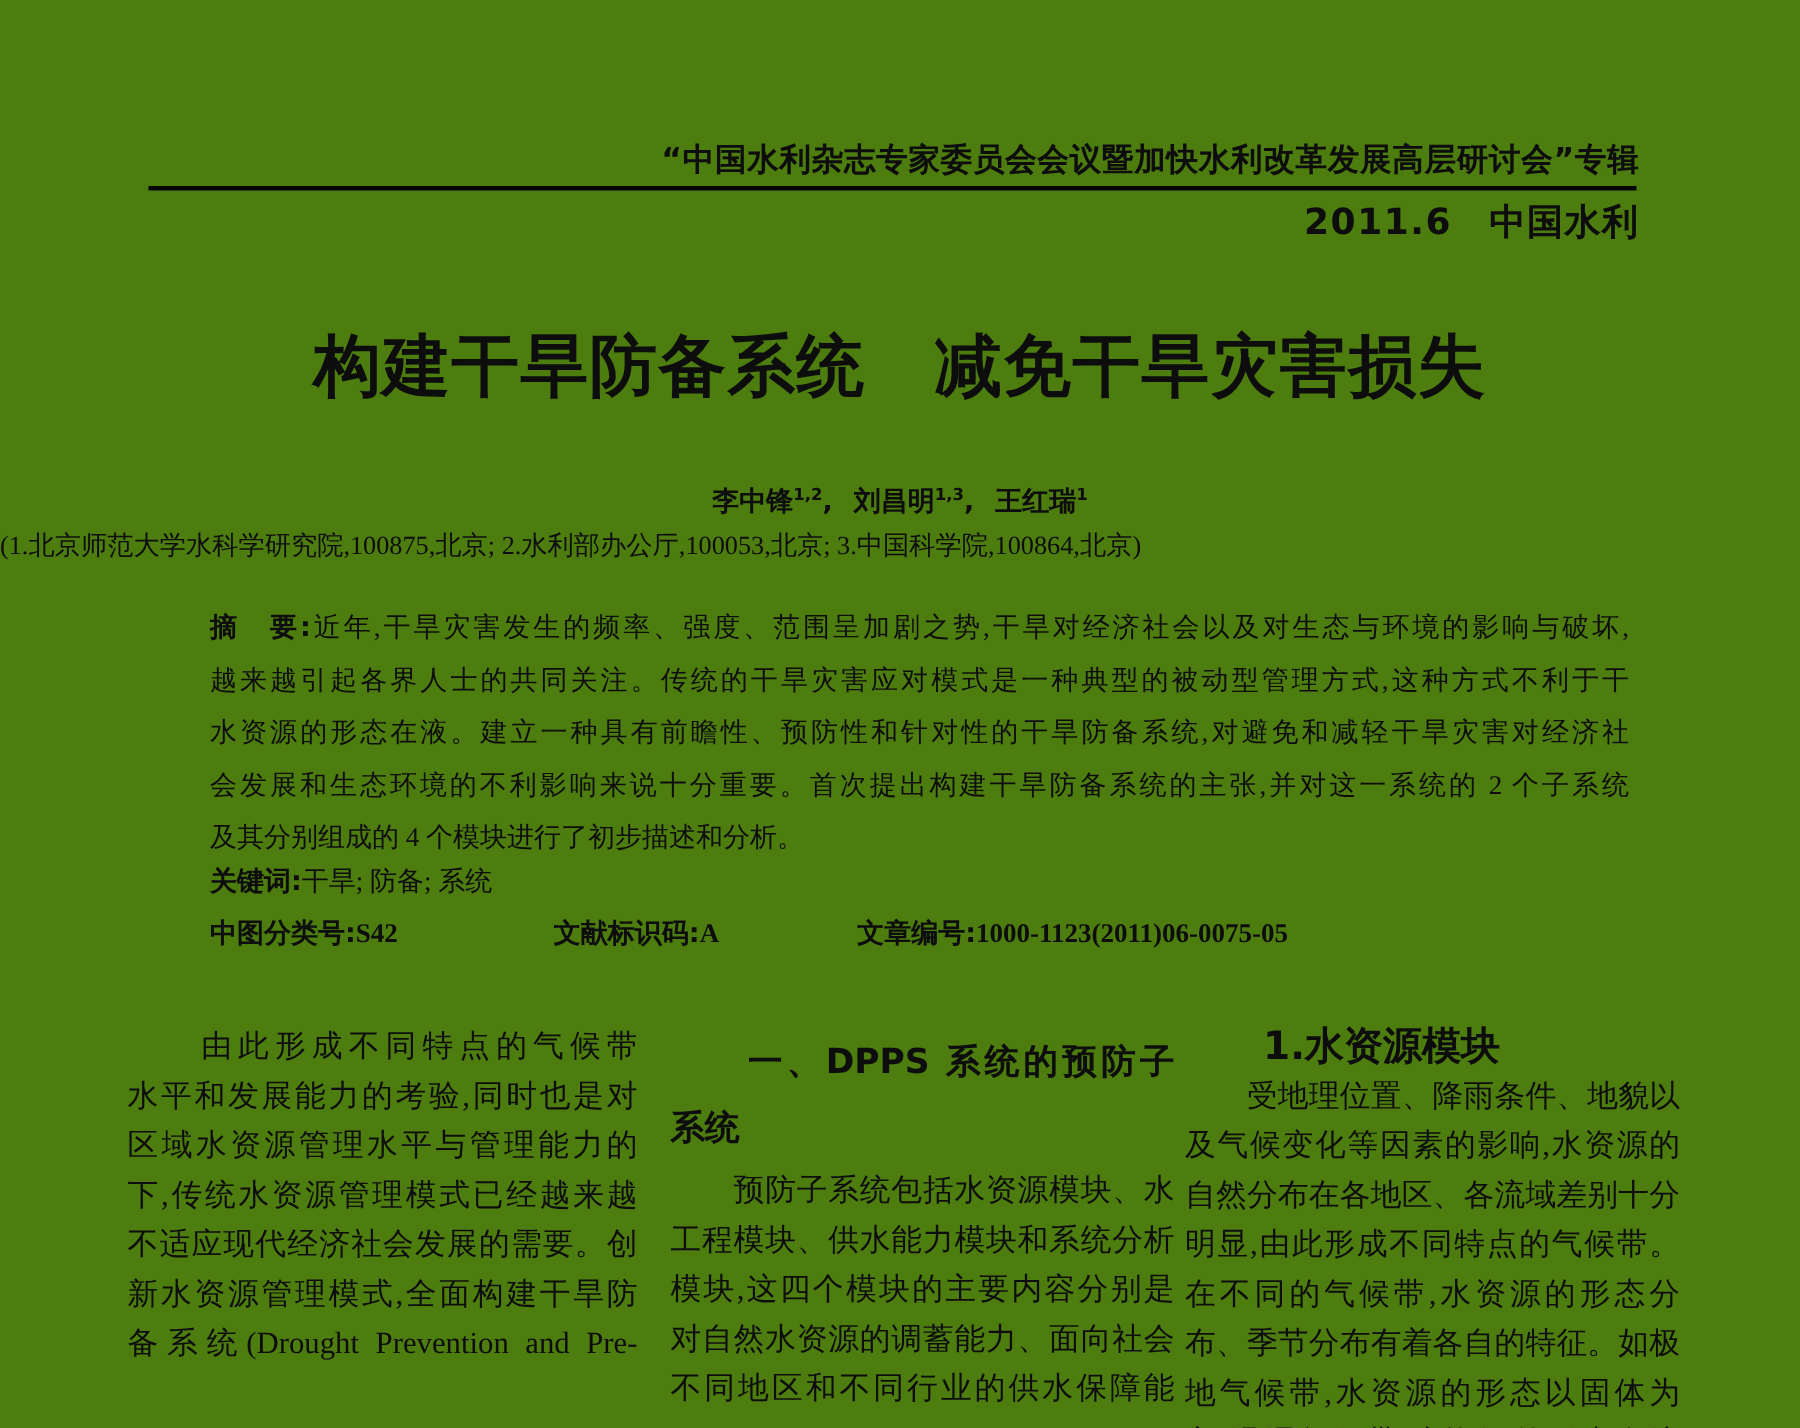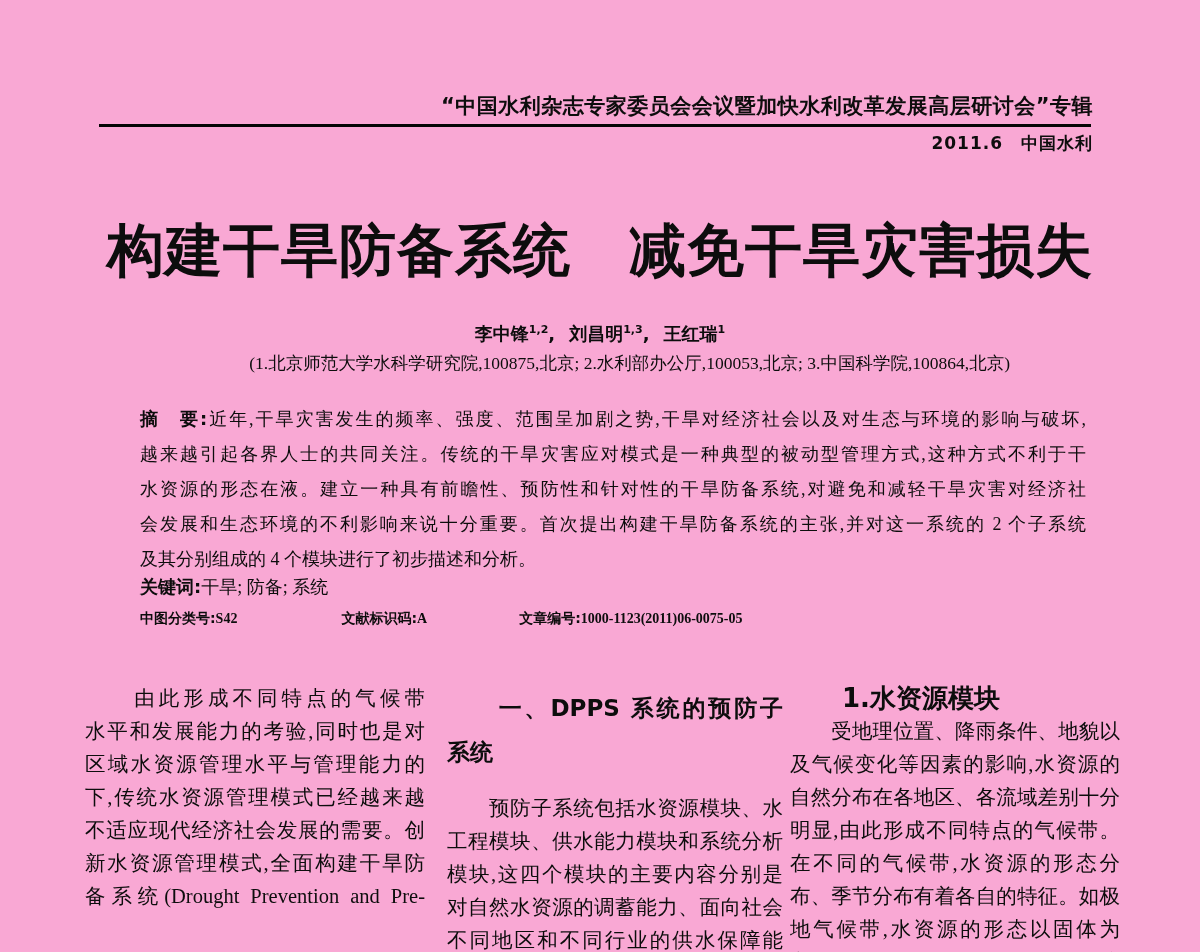--- a/index.html
+++ b/index.html
@@ -6,21 +6,21 @@
   body {
     width: 1200px; height: 952px;
     background: #ffffff;
     font-family: "Liberation Serif", serif;
     color: #0d0d0d;
     overflow: hidden;
   }
   #page {
     position: relative;
     width: 1200px; height: 952px;
-    background: #f9a8d4;
+    background: #4d7c0f;
     overflow: hidden;
   }
   .abs { position: absolute; }
 
   
   .header-special {
     top: 92px; left: 200px; right: 107px;
     text-align: right;
     font-family: "DejaVu Sans", sans-serif;
     font-weight: bold;
@@ -30,65 +30,64 @@
   .header-rule {
     top: 124px; left: 99px;
     width: 992px; height: 3px;
     background: #050505;
   }
   .header-issue {
     top: 132px; right: 107px;
     text-align: right;
     font-family: "DejaVu Sans", sans-serif;
     font-weight: bold;
-    font-size: 17px;
+    font-size: 24px;
     letter-spacing: 1px;
   }
 
   
   .article-title {
     top: 218px; left: 0; width: 1200px;
     text-align: center;
     font-family: "DejaVu Sans", sans-serif;
     font-weight: 900;
-    font-size: 57px;
+    font-size: 45px;
     letter-spacing: 1px;
     line-height: 1.15;
   }
   .authors-line {
     top: 322px; left: 0; width: 1200px;
     text-align: center;
     font-family: "DejaVu Sans", sans-serif;
     font-weight: bold;
     font-size: 18px;
   }
   .author { margin: 0 7px; }
   .author sup { font-size: 11px; }
   .affiliation-line {
     top: 351px; left: 0; width: 988px;
-    text-align: right;
+    text-align: left;
     font-size: 17.5px;
-    margin-left: 22px;
   }
 
   
   .abstract-section { top: 401px; left: 140px; width: 946px; font-size: 18px; }
   .aline {
     line-height: 35px;
     text-align: justify;
     text-align-last: justify;
     text-justify: inter-character;
   }
   .aline.end { text-align-last: left; }
   .blabel {
     font-family: "DejaVu Sans", sans-serif;
     font-weight: bold;
   }
   .keywords-line { top: 575px; left: 140px; font-size: 18px; }
-  .classification-line { top: 610px; left: 140px; font-size: 14px; display: flex; }
+  .classification-line { top: 610px; left: 140px; font-size: 18px; display: flex; }
   .cls-pair-2 { margin-left: 104px; }
   .cls-pair-3 { margin-left: 92px; }
   .cls-value { font-weight: bold; }
 
   
   .bcol { font-size: 20.5px; }
   .bcol-1 { top: 682px; left: 85px;  width: 340px; }
   .bcol-2 { top: 686px; left: 447px; width: 336px; }
   .bcol-3 { top: 682px; left: 790px; width: 330px; }
   .bl {
@@ -97,21 +96,21 @@
     text-align-last: justify;
     text-justify: inter-character;
   }
   .bl.end { text-align-last: left; }
   .col-heading {
     font-family: "DejaVu Sans", sans-serif;
     font-weight: bold;
   }
   .h-big { font-size: 23px; line-height: 44px; }
   .h-small { font-size: 26px; line-height: 33px; text-align-last: left; }
-  .para-gap { margin-top: 18px; }
+  .para-gap { margin-top: 4px; }
 </style>
 </head>
 <body>
 
 <div id="page">
 
   <div class="abs header-special">“中国水利杂志专家委员会会议暨加快水利改革发展高层研讨会”专辑</div>
   <div class="abs header-rule"></div>
   <div class="abs header-issue">2011.6　中国水利</div>
 

